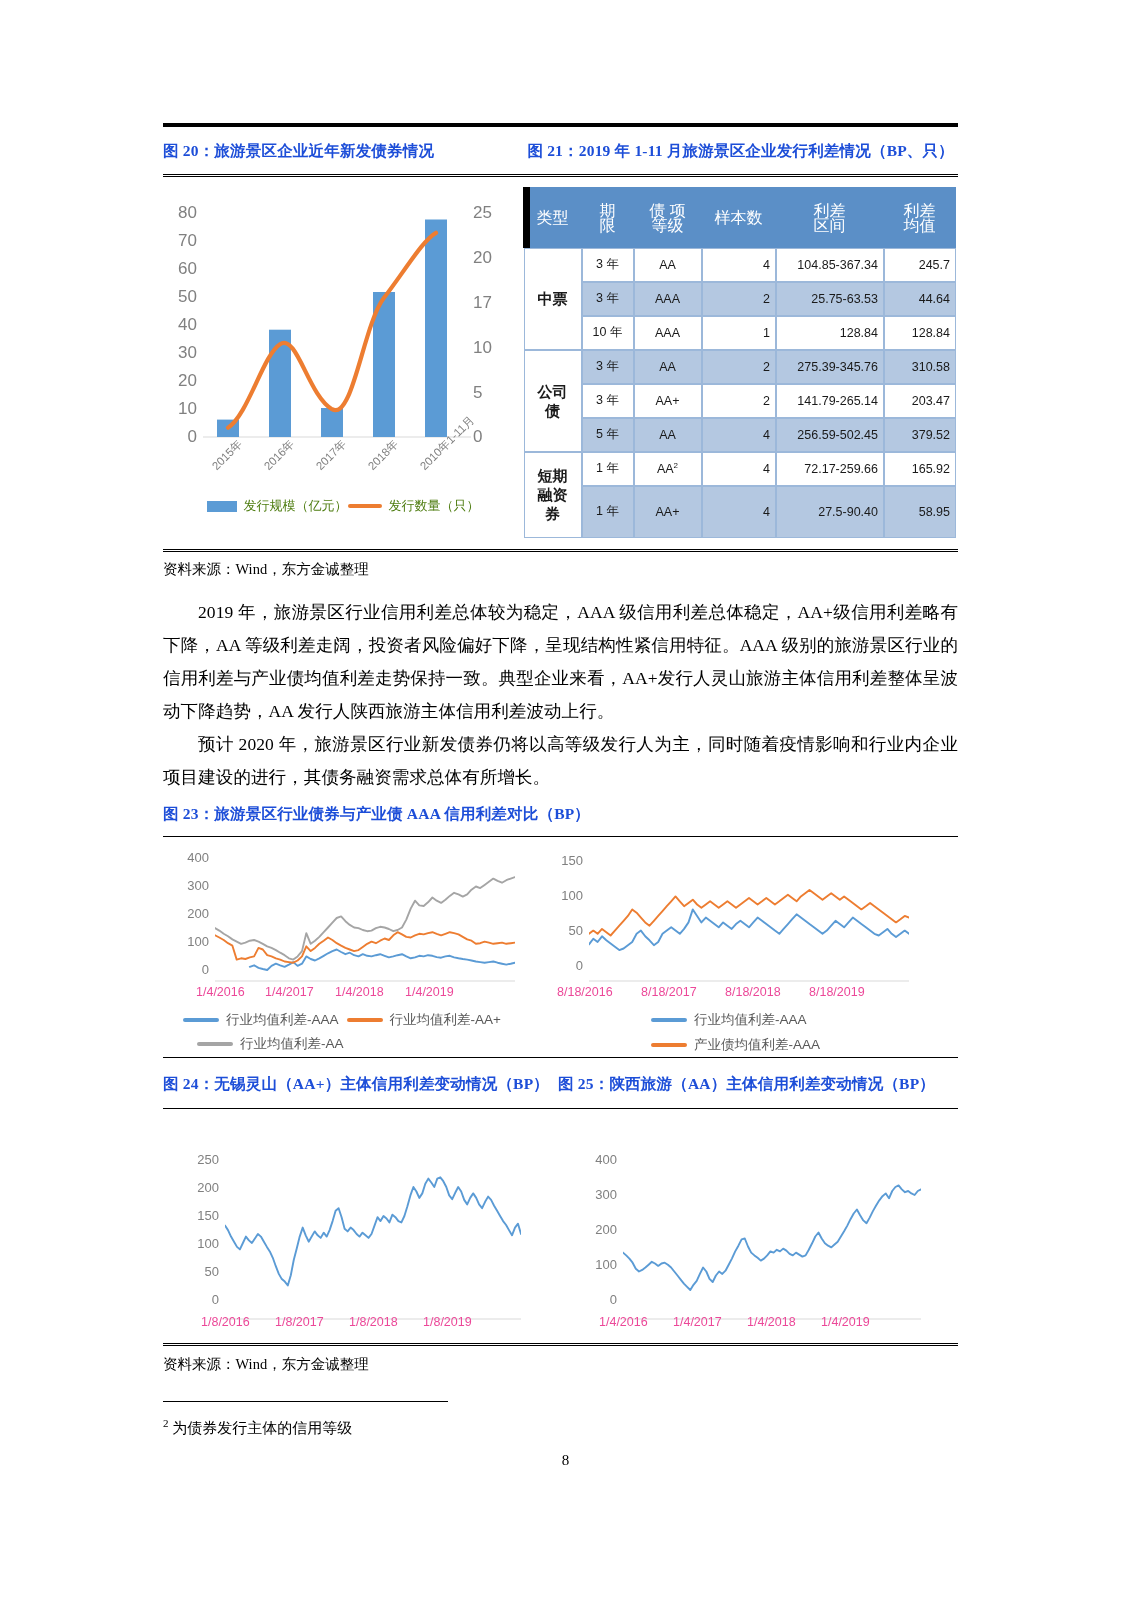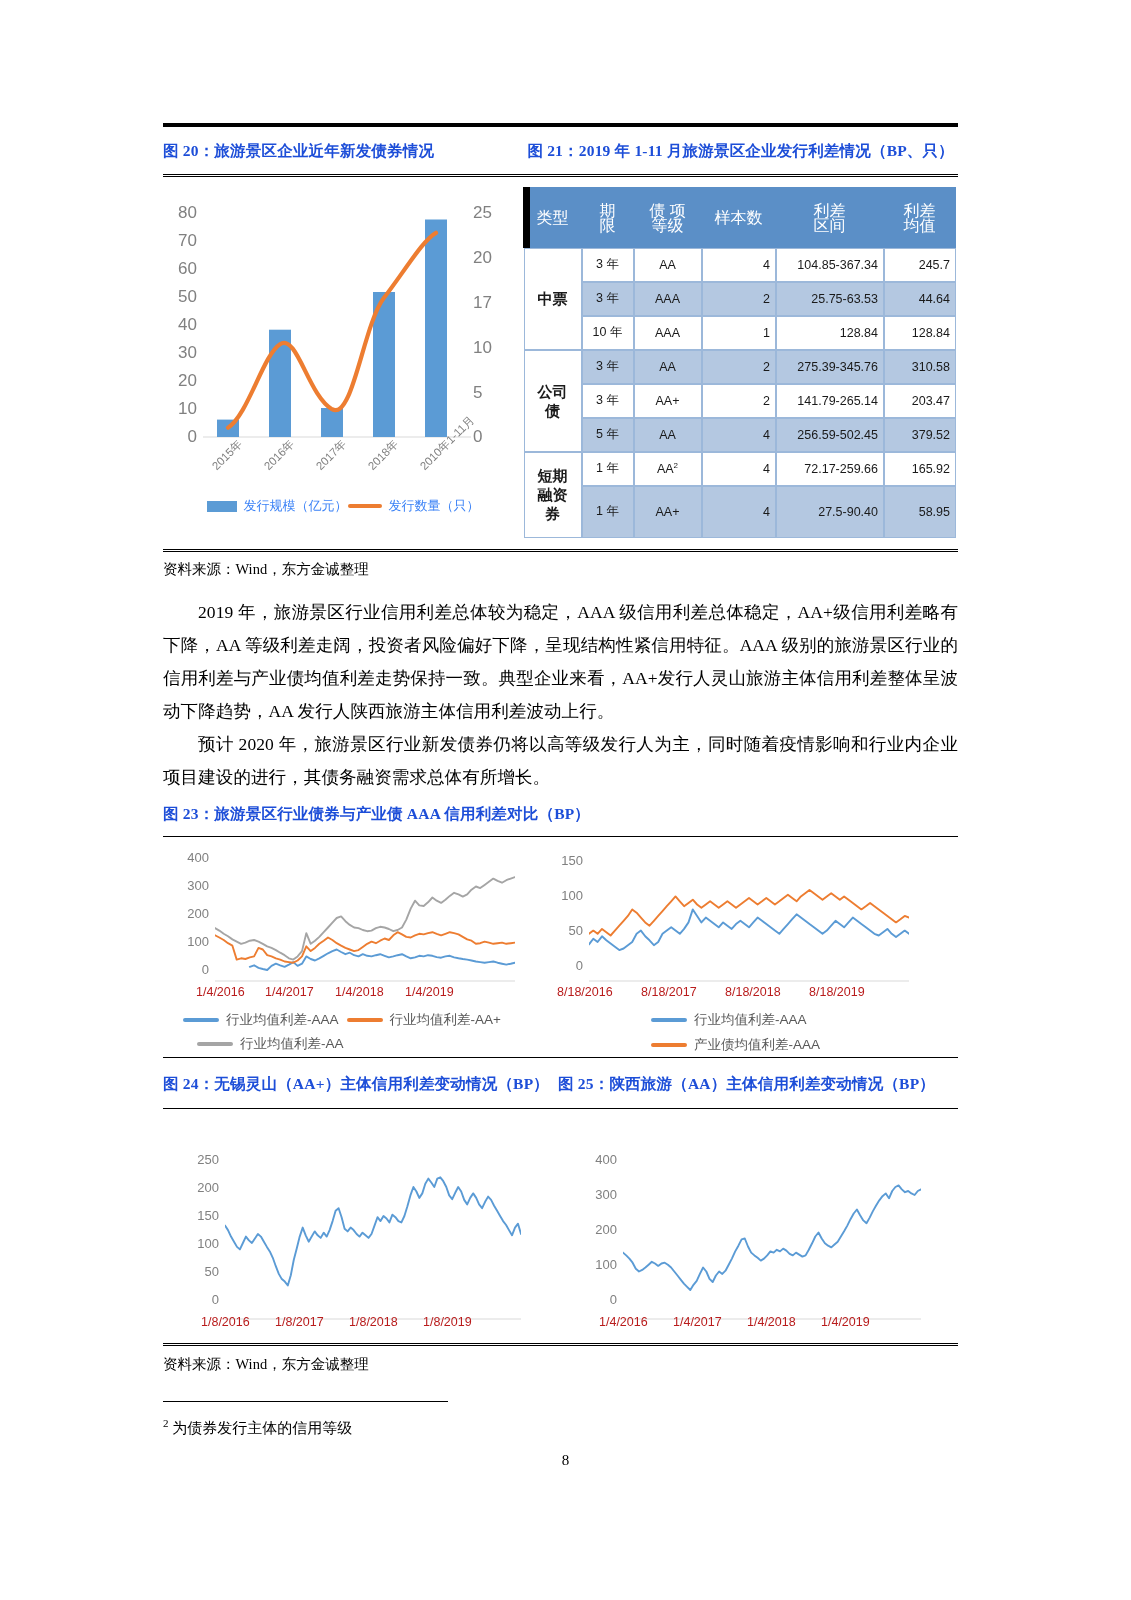--- a/index.html
+++ b/index.html
@@ -45,21 +45,21 @@
   }
   .ylab.r{text-align:left;}
   .xlab20{
     position:absolute;font-family:"Liberation Sans","DejaVu Sans",sans-serif;
     font-size:11.5px;color:#808080;white-space:nowrap;
     transform-origin:left top;transform:rotate(-45deg);
   }
   .legend20{
     position:absolute;left:20px;top:310px;width:320px;
     display:flex;justify-content:center;align-items:center;
-    font-family:"Liberation Sans","DejaVu Sans",sans-serif;font-size:13px;color:#3b82f6;
+    font-family:"Liberation Sans","DejaVu Sans",sans-serif;font-size:13px;color:#4d7c0f;
   }
   .lg-item{display:flex;align-items:center;gap:7px;white-space:nowrap;}
   .lg-swatch-bar{width:30px;height:11px;background:#5B9BD5;display:block;}
   .lg-swatch-line{width:34px;height:4px;background:#ED7D31;display:block;border-radius:2px;}
 
   
   .tbl-wrap{width:432px;}
   table.spread{
     border-collapse:collapse;width:432px;
     font-family:"Liberation Sans","DejaVu Sans",sans-serif;
@@ -109,21 +109,21 @@
   }
 
   
   .linechart{position:relative;}
   .lc-ylab{
     position:absolute;font-family:"Liberation Sans","DejaVu Sans",sans-serif;
     font-size:13px;color:#808080;text-align:right;
   }
   .lc-xlab{
     position:absolute;font-family:"Liberation Sans","DejaVu Sans",sans-serif;
-    font-size:12.5px;color:#b91c1c;white-space:nowrap;
+    font-size:12.5px;color:#ec4899;white-space:nowrap;
   }
   .lc-legend{
     font-family:"Liberation Sans","DejaVu Sans",sans-serif;font-size:13.5px;color:#595959;
   }
   .lc-legend .row{display:flex;justify-content:center;align-items:center;gap:8px;}
   .sw{width:36px;height:3.5px;display:inline-block;border-radius:2px;}
   .sw.blue{background:#5B9BD5;}
   .sw.orange{background:#ED7D31;}
   .sw.gray{background:#A5A5A5;}
 

